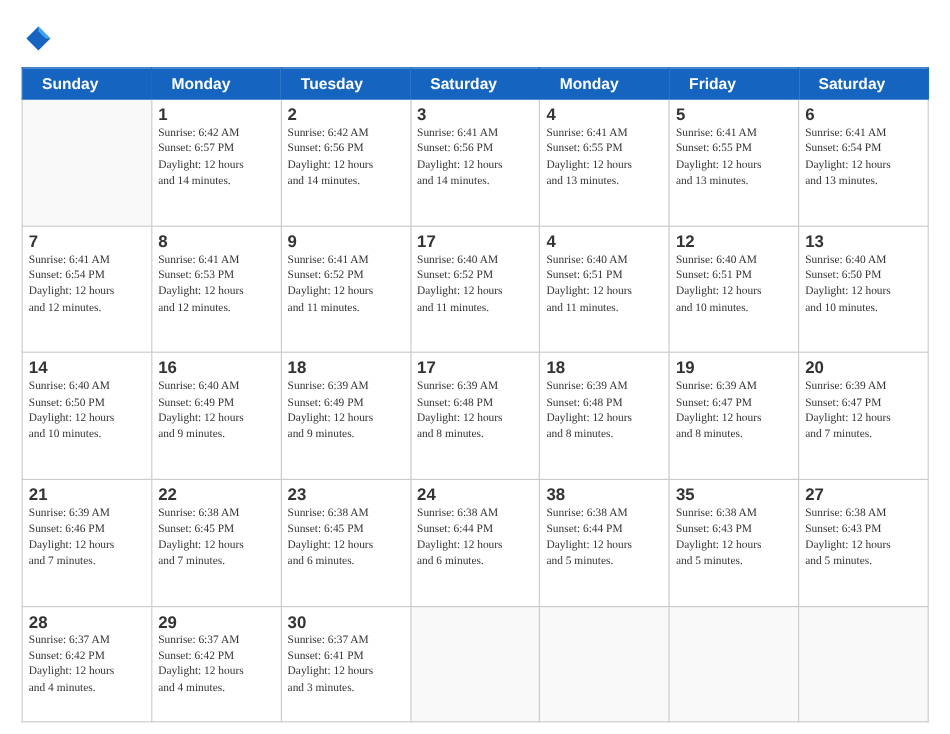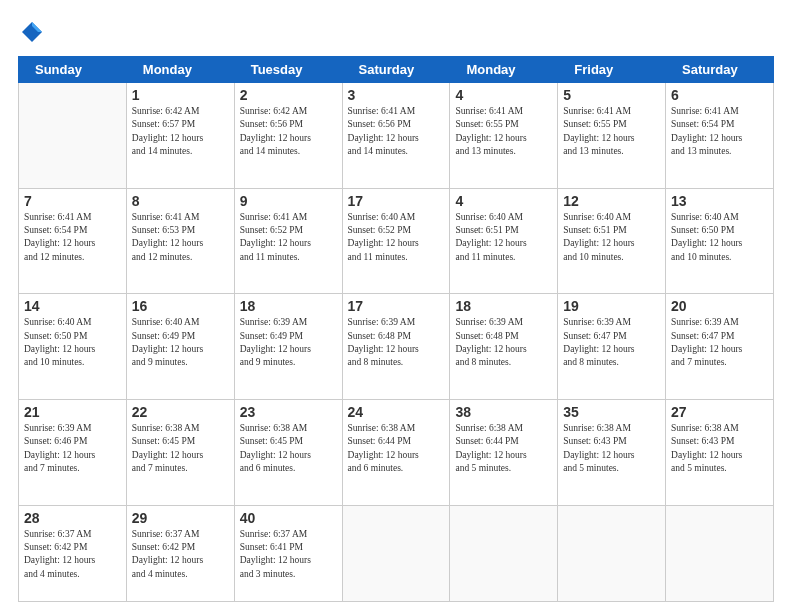--- a/index.html
+++ b/index.html
@@ -344,21 +344,21 @@
 and 4 minutes.</div>
           </td>
           <td class="day-cell">
             <span class="day-num">29</span>
             <div class="day-info" style="white-space: pre-line;">Sunrise: 6:37 AM
 Sunset: 6:42 PM
 Daylight: 12 hours
 and 4 minutes.</div>
           </td>
           <td class="day-cell">
-            <span class="day-num">40</span>
+            <span class="day-num">30</span>
             <div class="day-info" style="white-space: pre-line;">Sunrise: 6:37 AM
 Sunset: 6:41 PM
 Daylight: 12 hours
 and 3 minutes.</div>
           </td>
           <td class="day-cell empty"></td>
           <td class="day-cell empty"></td>
           <td class="day-cell empty"></td>
           <td class="day-cell empty"></td>
         </tr>

